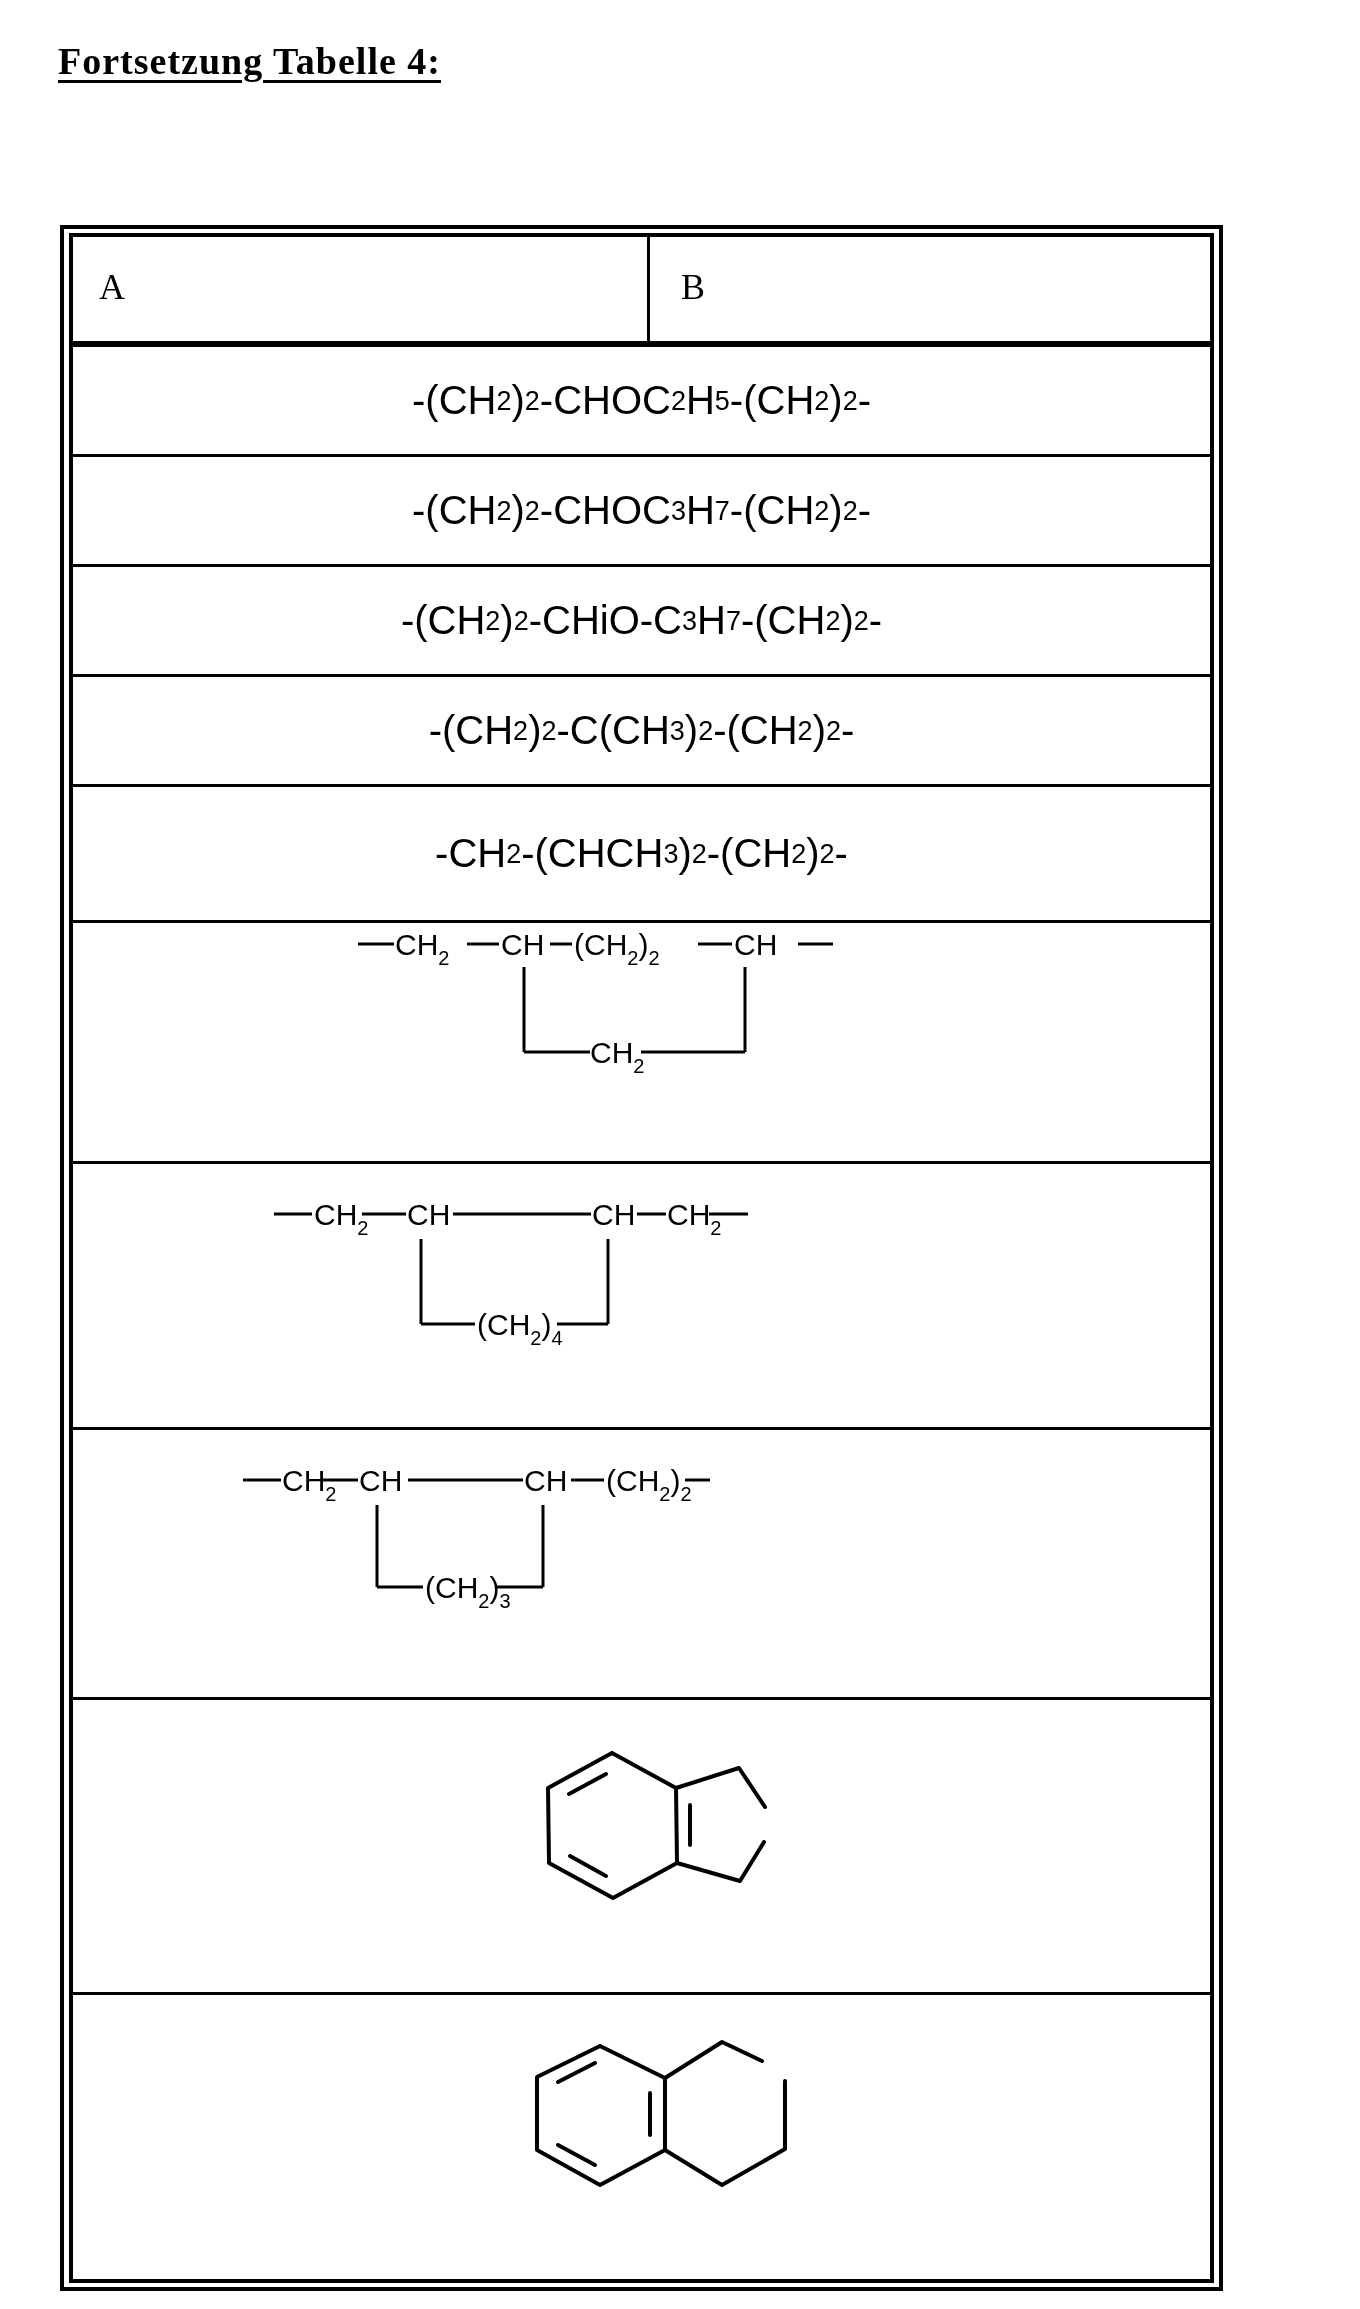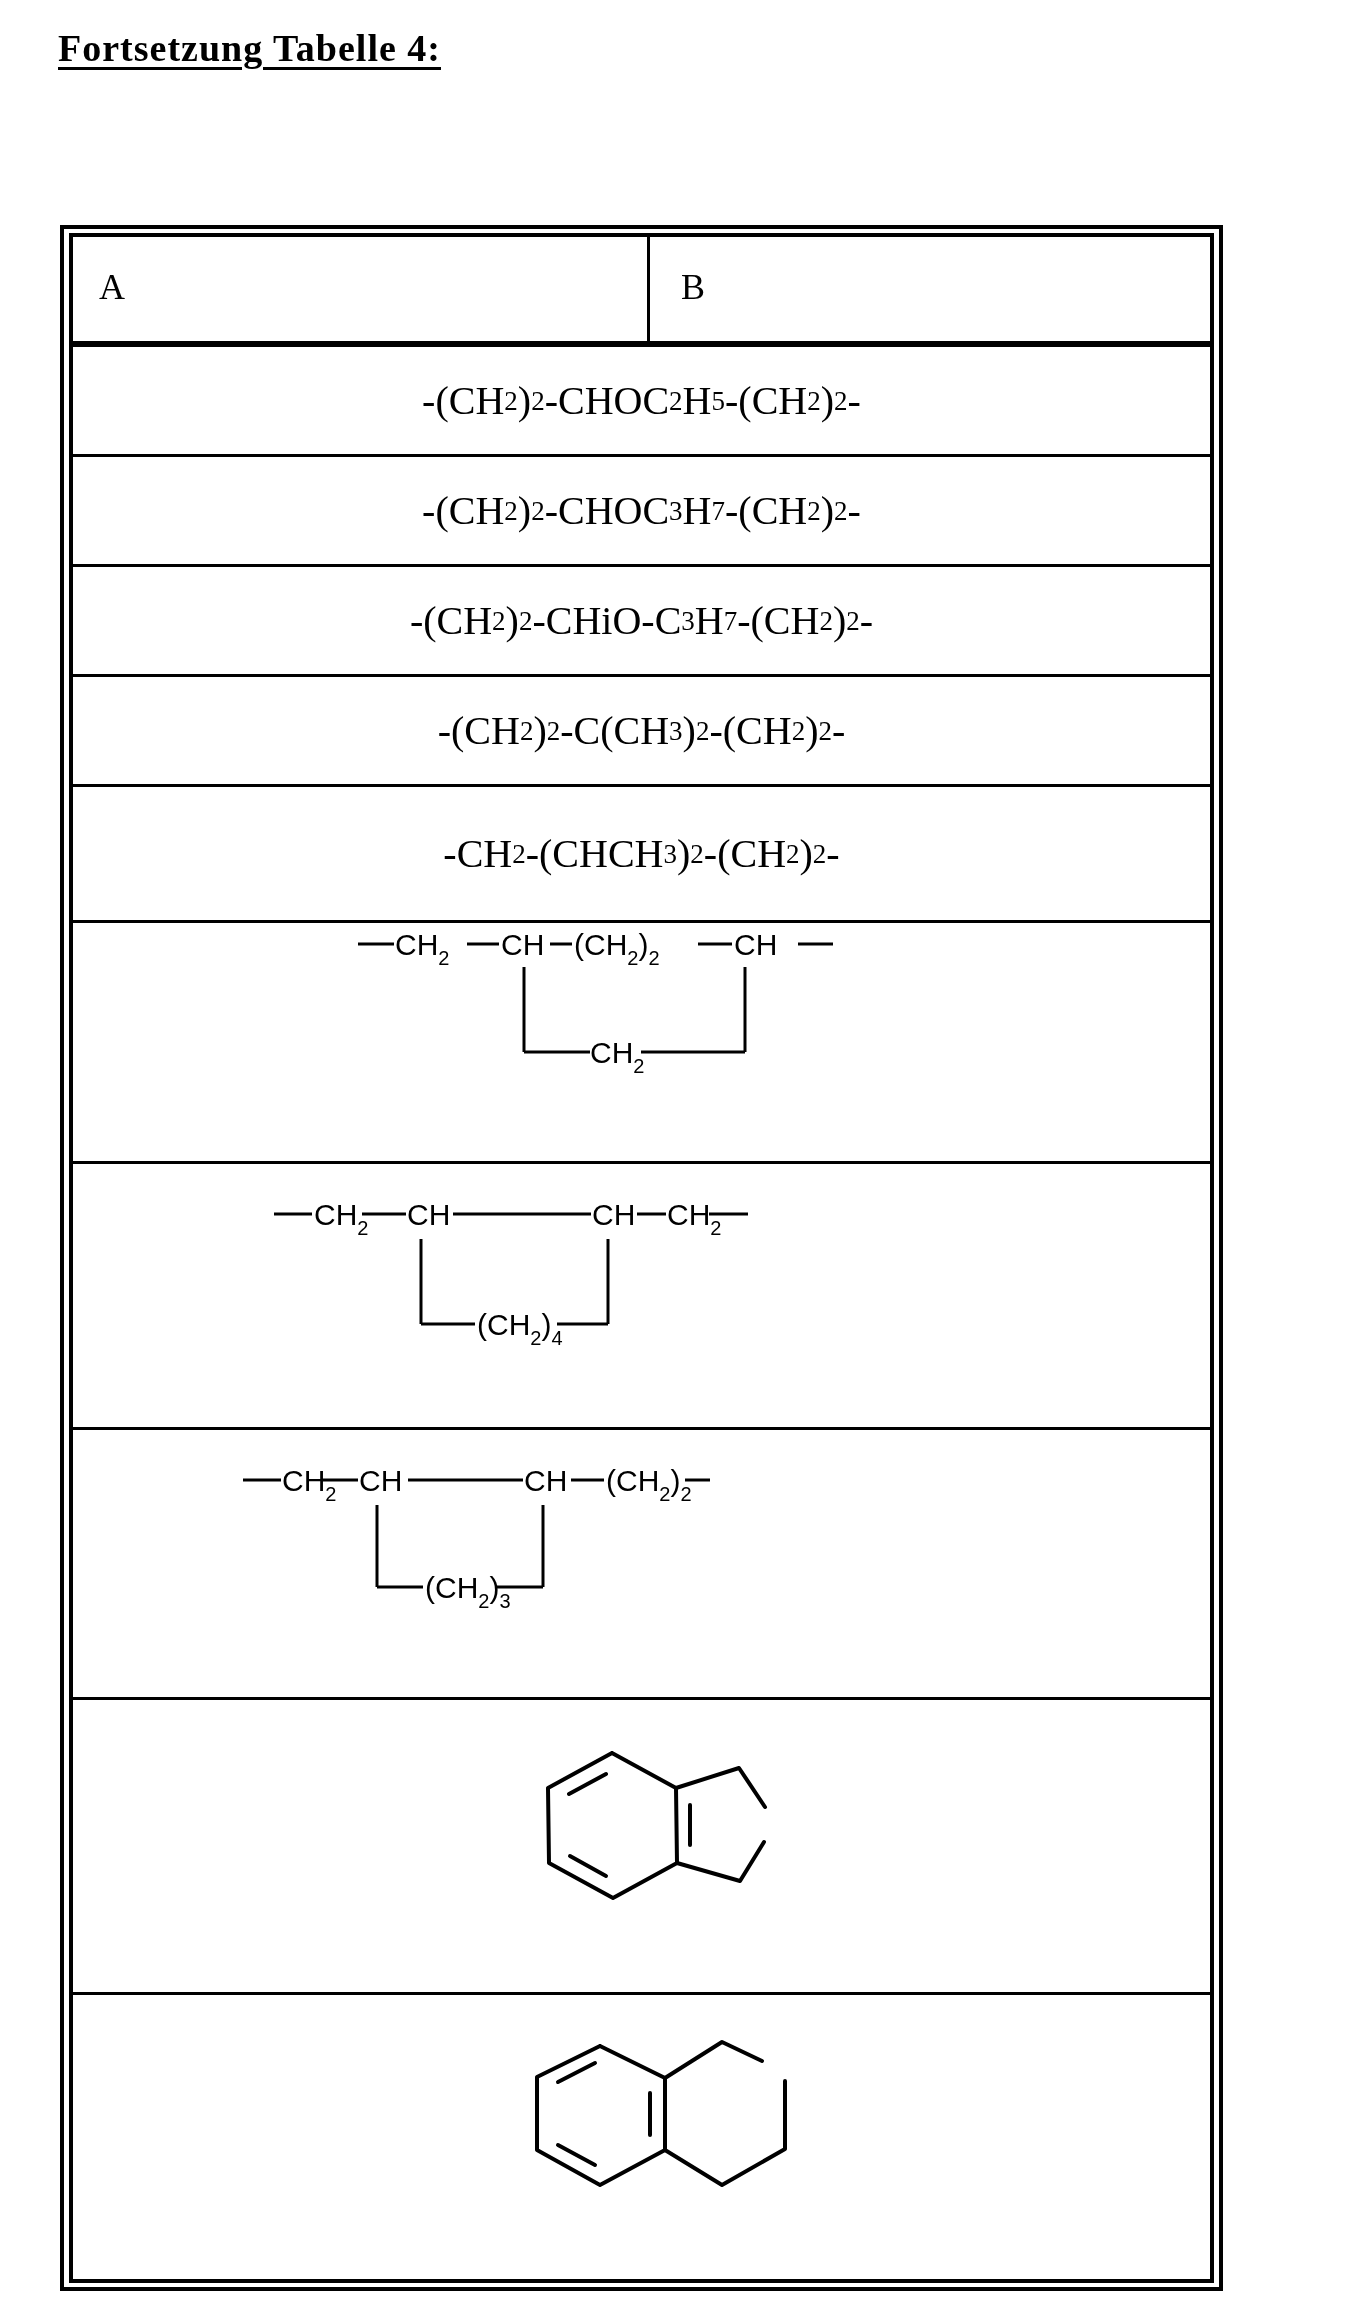--- a/index.html
+++ b/index.html
@@ -1,39 +1,39 @@
 <!DOCTYPE html>
 <html><head>
 <meta charset="utf-8">
 <style>
   html, body { margin:0; padding:0; background:#ffffff; }
   body { width:1360px; height:2309px; position:relative; overflow:hidden; color:#000; }
   .title {
-    position:absolute; left:58px; top:26px;
+    position:absolute; left:58px; top:39px;
     font-family:"Liberation Serif", serif; font-weight:bold; font-size:38px;
     letter-spacing:1px; text-decoration:underline; text-decoration-thickness:3px; text-underline-offset:6px;
   }
   .outer {
     position:absolute; left:60px; top:225px; width:1163px; height:2066px;
     border:4px solid #000; box-sizing:border-box;
   }
   .inner {
     position:absolute; left:69px; top:233px; width:1145px; height:2050px;
     border:4px solid #000; box-sizing:border-box;
   }
   .row { position:absolute; left:69px; width:1145px; box-sizing:border-box; border-bottom:3px solid #000; }
   .hdr { top:233px; height:114px; border-bottom:6px solid #000; }
   .hcell { position:absolute; top:0; height:100%; font-family:"Liberation Serif", serif; font-size:36px; line-height:108px; }
   .hA { left:30px; }
   .hsep { position:absolute; left:578px; top:0; width:3px; height:100%; background:#000; }
   .hB { left:612px; }
   .formula {
     position:absolute; left:0; right:0; top:0; bottom:0;
     display:flex; align-items:center; justify-content:center;
-    font-family:Liberation Serif, serif; font-size:40px;text-align:center;
+    font-family:Liberation Sans, sans-serif; font-size:40px;text-align:center;
   }
   .formula sub { font-size:27px; vertical-align:-10px; line-height:0; }
   svg text { font-family:"Liberation Sans", sans-serif; }
 </style>
 </head>
 <body>
 
 <div class="title">Fortsetzung Tabelle 4:</div>
 
 <div class="outer"></div>

